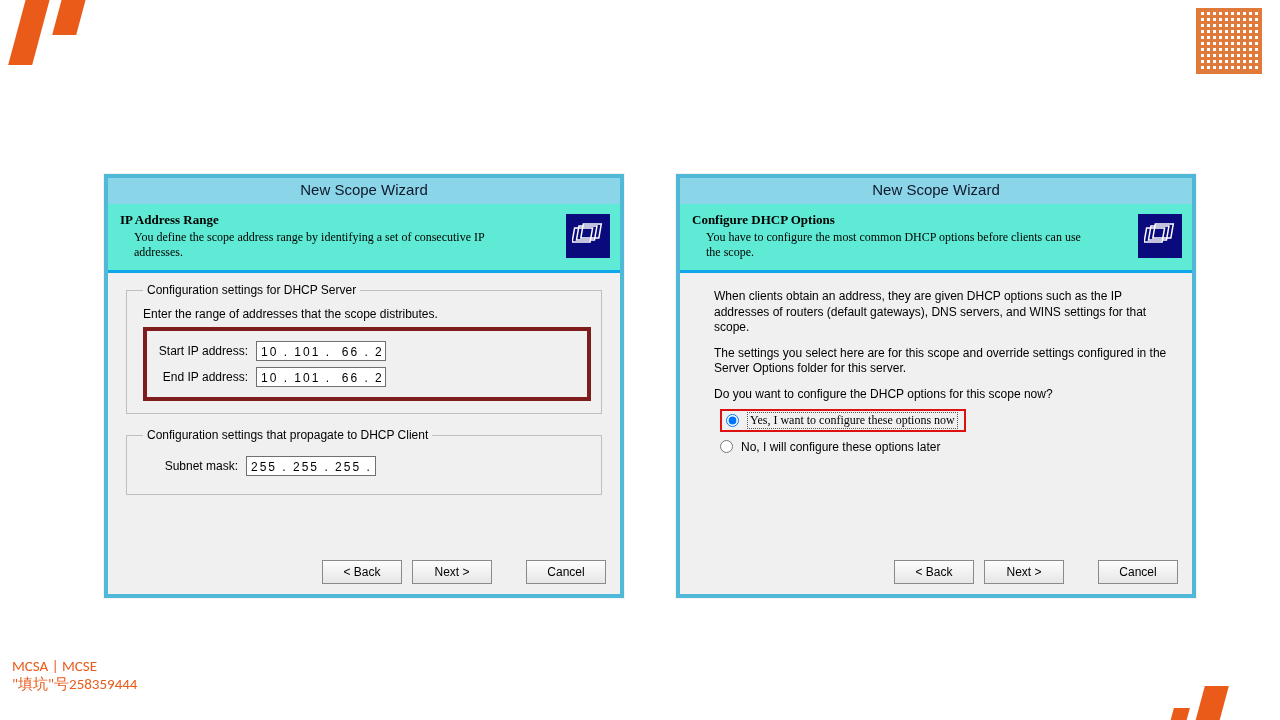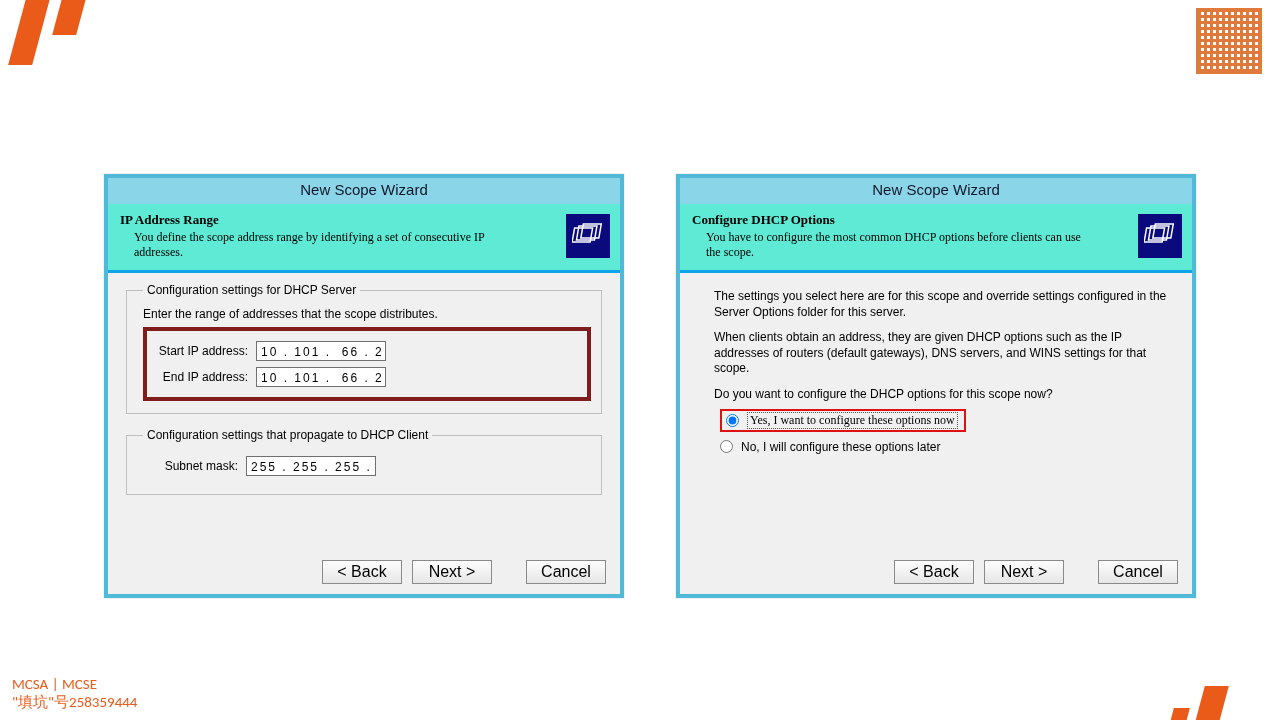--- a/index.html
+++ b/index.html
@@ -10,21 +10,21 @@
   .deco-tl { position: absolute; top: -1px; left: 17px; }
   .deco-tl .bar1 { position: absolute; top: 0; left: 0; width: 24px; height: 66px; background: #ea5a19; transform: skewX(-15deg); }
   .deco-tl .bar2 { position: absolute; top: 0; left: 40px; width: 24px; height: 36px; background: #ea5a19; transform: skewX(-15deg); }
 
   
   .deco-br { position: absolute; right: 56px; bottom: -2px; }
   .deco-br .bar1 { position: absolute; right: 0; bottom: 0; width: 24px; height: 36px; background: #ea5a19; transform: skewX(-15deg); }
   .deco-br .bar2 { position: absolute; right: 36px; bottom: 0; width: 16px; height: 14px; background: #ea5a19; transform: skewX(-15deg); }
 
   
-  .footer-text { position: absolute; left: 12px; bottom: 8px; font-family: "Calibri","Segoe UI",Arial,sans-serif; color:#ea5a19; font-size: 15px; line-height: 1.25; }
+  .footer-text { position: absolute; left: 12px; bottom: 26px; font-family: "Calibri","Segoe UI",Arial,sans-serif; color:#ea5a19; font-size: 15px; line-height: 1.25; }
 
   
   .qr { position: absolute; top: 8px; right: 18px; width: 66px; height: 66px; background:
     repeating-linear-gradient(0deg,#e07a3a 0 3px, transparent 3px 6px),
     repeating-linear-gradient(90deg,#e07a3a 0 3px, transparent 3px 6px);
     border: 2px solid #e07a3a; }
 
   
   .dlg { position: absolute; width: 520px; border: 4px solid #50b9d8; background: #f0f0f0; box-shadow: 0 0 0 1px rgba(0,0,0,.05); }
   .dlg.left  { left: 104px;  top: 174px; height: 424px; }
@@ -58,21 +58,21 @@
   .para { margin: 6px 0 10px 0; line-height: 1.3; }
   .question { margin: 8px 0 8px 0; }
 
   .radio-row { display:flex; align-items:center; margin: 4px 0 8px 6px; }
   .radio-row input { margin-right: 8px; }
   .radio-row .optlabel { }
   .radio-wrap-red { border: 2px solid #d11; padding: 1px 6px 1px 4px; display: inline-flex; align-items:center; }
   .radio-wrap-red .optlabel { border: 1px dotted #555; padding: 0 2px; font-family: Liberation Serif, serif; }
 
   .btnrow { position: absolute; right: 14px; bottom: 10px; display:flex; gap: 10px; }
-  .btnrow button, .btnrow .btn { width: 80px; height: 24px; font-size: 16px; border: 1px solid #8a8a8a; background: linear-gradient(#fdfdfd,#e6e6e6); }
+  .btnrow button, .btnrow .btn { width: 80px; height: 24px; font-size: 12px; border: 1px solid #8a8a8a; background: linear-gradient(#fdfdfd,#e6e6e6); }
   .btnrow .gap { width: 14px; }
 </style>
 </head>
 <body>
 <div class="stage">
 
   <div class="deco-tl">
     <div class="bar1"></div>
       <div class="bar2"></div>
   </div>
@@ -143,22 +143,22 @@
         <svg viewBox="0 0 32 32">
             <g fill="none" stroke="#fff" stroke-width="1.5">
               <rect x="4" y="8" width="18" height="14" transform="skewX(-10)"></rect>
               <rect x="8" y="6" width="18" height="14" transform="skewX(-10)"></rect>
               <rect x="12" y="4" width="18" height="14" transform="skewX(-10)"></rect>
             </g>
           </svg>
       </div>
     </div>
     <div class="body" style="padding-left:34px; padding-right:24px;">
+      <p class="para">When clients obtain an address, they are given DHCP options such as the IP addresses of routers (default gateways), DNS servers, and WINS settings for that scope.</p>
       <p class="para">The settings you select here are for this scope and override settings configured in the Server Options folder for this server.</p>
-      <p class="para">When clients obtain an address, they are given DHCP options such as the IP addresses of routers (default gateways), DNS servers, and WINS settings for that scope.</p>
       <p class="question">Do you want to configure the DHCP options for this scope now?</p>
 
       <div class="radio-row">
         <span class="radio-wrap-red">
           <input type="radio" name="cfg" checked="" style="">
           <span class="optlabel">Yes, I want to configure these options now</span>
         </span>
       </div>
       <div class="radio-row">
         <input type="radio" name="cfg" style="">

